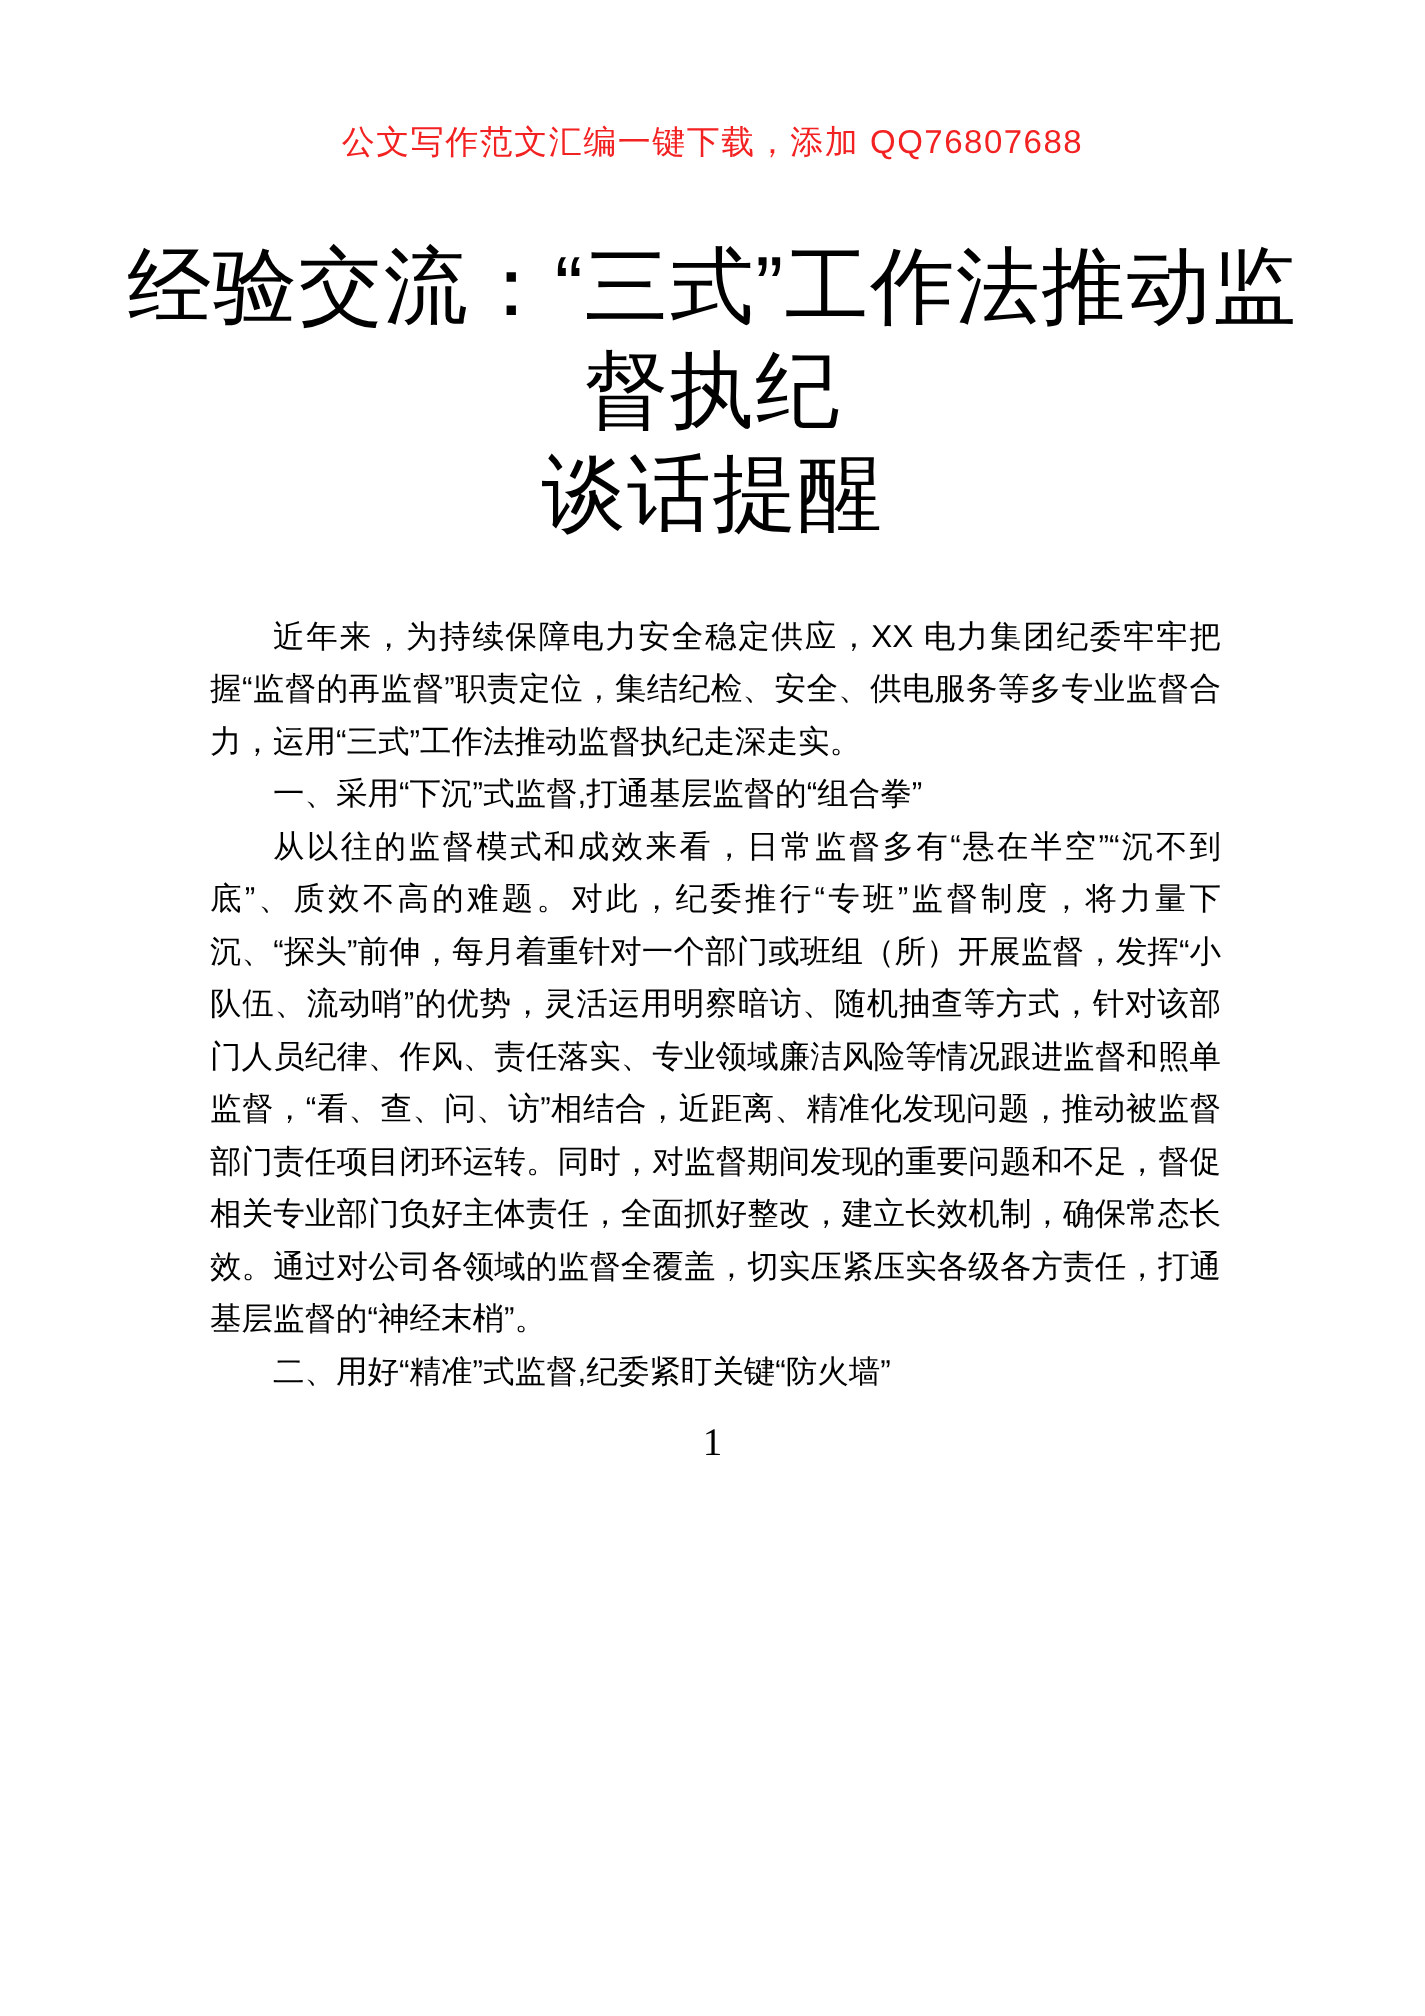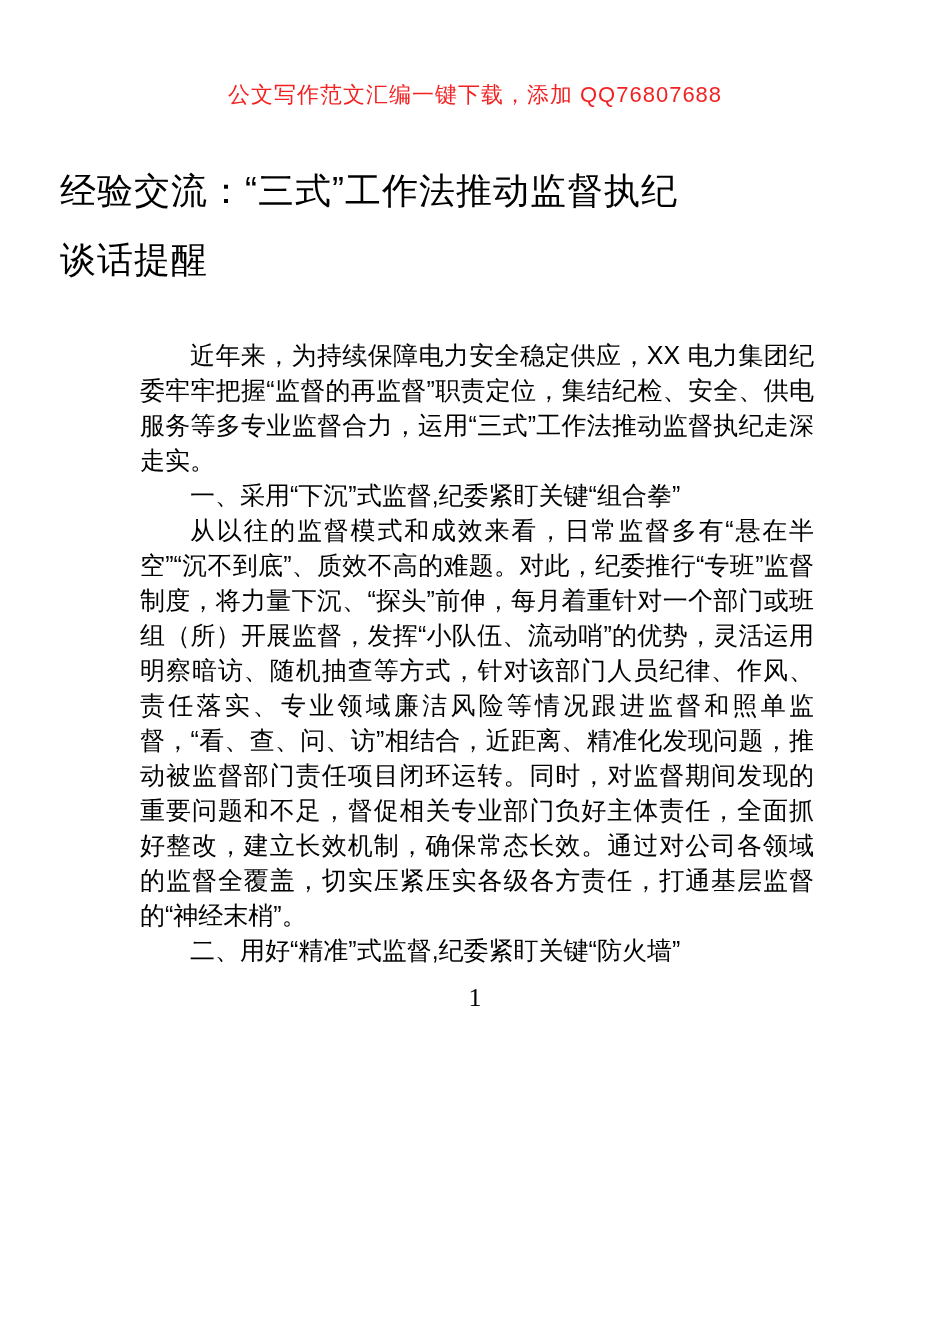--- a/index.html
+++ b/index.html
@@ -23,32 +23,32 @@
   .promo {
     padding-top: 82px;
     text-align: center;
     font-size: 22px;
     line-height: 26px;
     color: #f32222;
     letter-spacing: 1px;
   }
   .title {
     margin: 48px 60px 0 60px;
-    text-align: left;
-    font-size: 36px;
+    text-align: center;
+    font-size: 56px;
     line-height: 69px;
     font-weight: 400;
     letter-spacing: 1px;
   }
   .title .title-line {
     display: block;
   }
   .content {
     margin: 44px 136px 0 140px;
-    font-size: 25px;
+    font-size: 21px;
     line-height: 35px;
     text-align: justify;
     text-justify: inter-character;
   }
   .content p {
     margin: 0;
     text-indent: 2em;
   }
   .page-number {
     margin-top: 14px;
@@ -65,20 +65,20 @@
 
   <div class="promo">公文写作范文汇编一键下载，添加 QQ76807688</div>
 
   <h1 class="title">
     <span class="title-line">经验交流：“三式”工作法推动监督执纪</span>
     <span class="title-line">谈话提醒</span>
   </h1>
 
   <div class="content">
     <p class="body-para">近年来，为持续保障电力安全稳定供应，XX 电力集团纪委牢牢把握“监督的再监督”职责定位，集结纪检、安全、供电服务等多专业监督合力，运用“三式”工作法推动监督执纪走深走实。</p>
-    <p class="heading-para">一、采用“下沉”式监督,纪委紧盯关键“组合拳”</p>
+    <p class="heading-para">一、采用“下沉”式监督,打通基层监督的“组合拳”</p>
     <p class="body-para">从以往的监督模式和成效来看，日常监督多有“悬在半空”“沉不到底”、质效不高的难题。对此，纪委推行“专班”监督制度，将力量下沉、“探头”前伸，每月着重针对一个部门或班组（所）开展监督，发挥“小队伍、流动哨”的优势，灵活运用明察暗访、随机抽查等方式，针对该部门人员纪律、作风、责任落实、专业领域廉洁风险等情况跟进监督和照单监督，“看、查、问、访”相结合，近距离、精准化发现问题，推动被监督部门责任项目闭环运转。同时，对监督期间发现的重要问题和不足，督促相关专业部门负好主体责任，全面抓好整改，建立长效机制，确保常态长效。通过对公司各领域的监督全覆盖，切实压紧压实各级各方责任，打通基层监督的“神经末梢”。</p>
     <p class="heading-para">二、用好“精准”式监督,纪委紧盯关键“防火墙”</p>
   </div>
 
   <div class="page-number">1</div>
 
 </div>
 
 </body></html>

